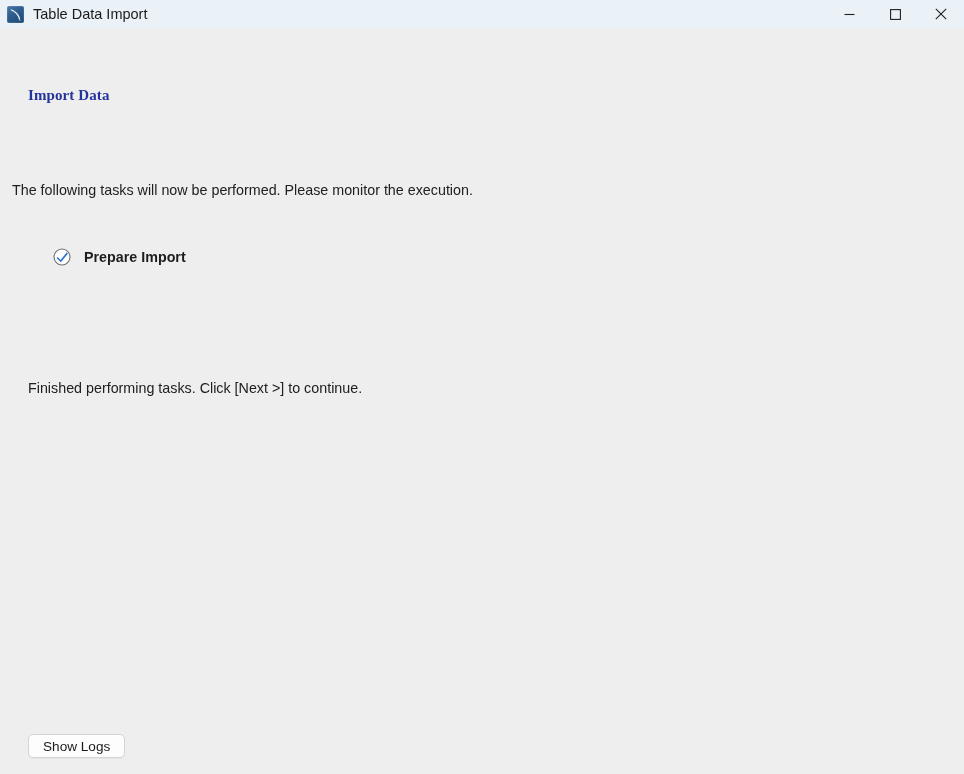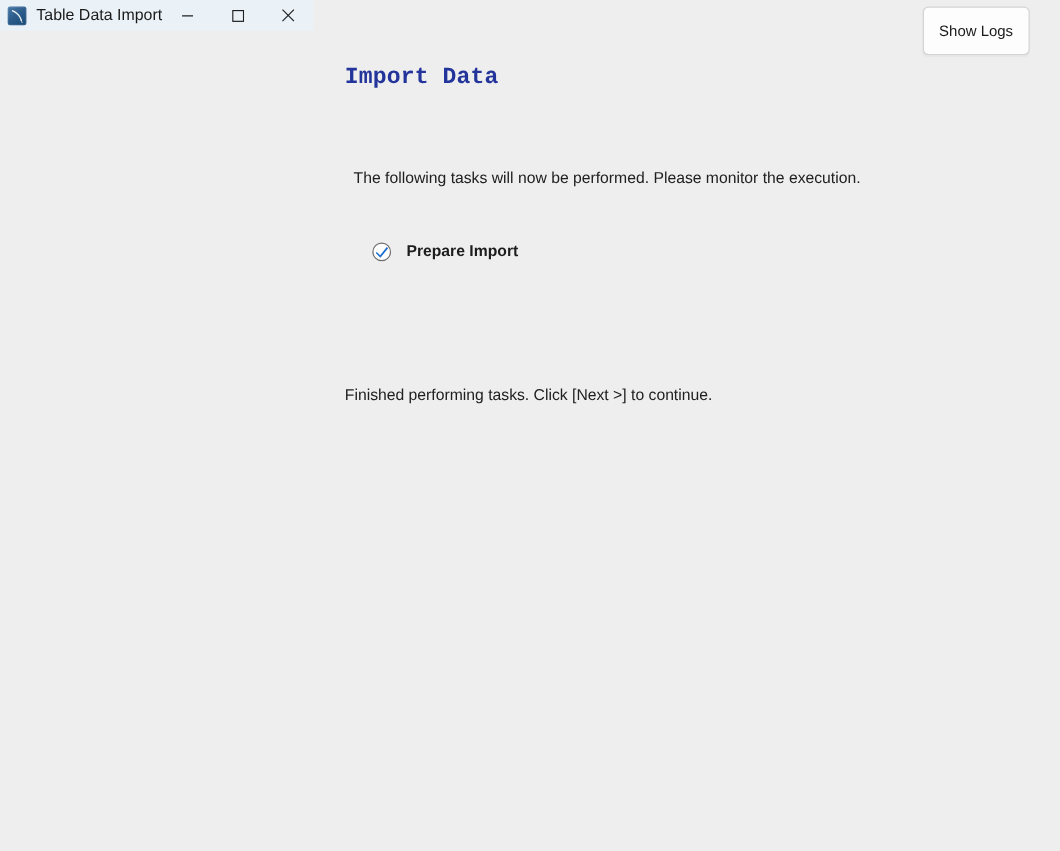--- a/index.html
+++ b/index.html
@@ -13,21 +13,21 @@
     font-family: "Liberation Sans", "DejaVu Sans", sans-serif;
     overflow: hidden;
     -webkit-font-smoothing: antialiased;
   }
 
   
   .window {
     width: 964px;
     height: 774px;
     display: flex;
-    flex-direction: row;
+    flex-direction: column;
     background: #efeeee;
     position: relative;
   }
 
   
   .titlebar {
     height: 28px;
     min-height: 28px;
     background: #eaf1f7;
     display: flex;
@@ -84,29 +84,29 @@
   .content {
     flex: 1 1 auto;
     position: relative;
     background: #efeeee;
     padding: 0;
   }
   .page-title {
     position: absolute;
     left: 28px;
     top: 59px;
-    font-size: 21px;
+    font-size: 15px;
     font-weight: bold;
     color: #23349b;
     letter-spacing: 0.1px;
-    font-family: Liberation Mono, monospace;
+    font-family: Liberation Serif, serif;
   }
   .intro-text {
     position: absolute;
-    left: 36px;
+    left: 12px;
     top: 154px;
     font-size: 14.3px;
     color: #202020;
     white-space: nowrap;
   }
   .task-list {
     position: absolute;
     left: 53px;
     top: 215px;
   }
@@ -153,31 +153,30 @@
     align-items: center;
     gap: 10px;
   }
   .btn {
     font-family: "Liberation Sans", "DejaVu Sans", sans-serif;
     font-size: 13.6px;
     color: #1b1b1b;
     background: #fdfdfd;
     border: 1px solid #d4d4d4;
     border-radius: 5px;
-    height: 44px;
+    height: 24px;
     padding: 0 14px;
     min-width: 66px;
     cursor: default;
     box-shadow: 0 1px 1px rgba(0,0,0,0.035);
     display: inline-flex;
     align-items: center;
     justify-content: center;
     box-sizing: border-box;
     white-space: nowrap;
-    margin-left: 32px;
   }
   .btn.show-logs { min-width: 84px; }
   .btn.nav { min-width: 66px; }
   .btn.next { min-width: 90px; }
   .btn.disabled {
     color: #a6a6a6;
     background: #f7f7f7;
     border-color: #ececec;
     box-shadow: none;
     min-width: 88px;

